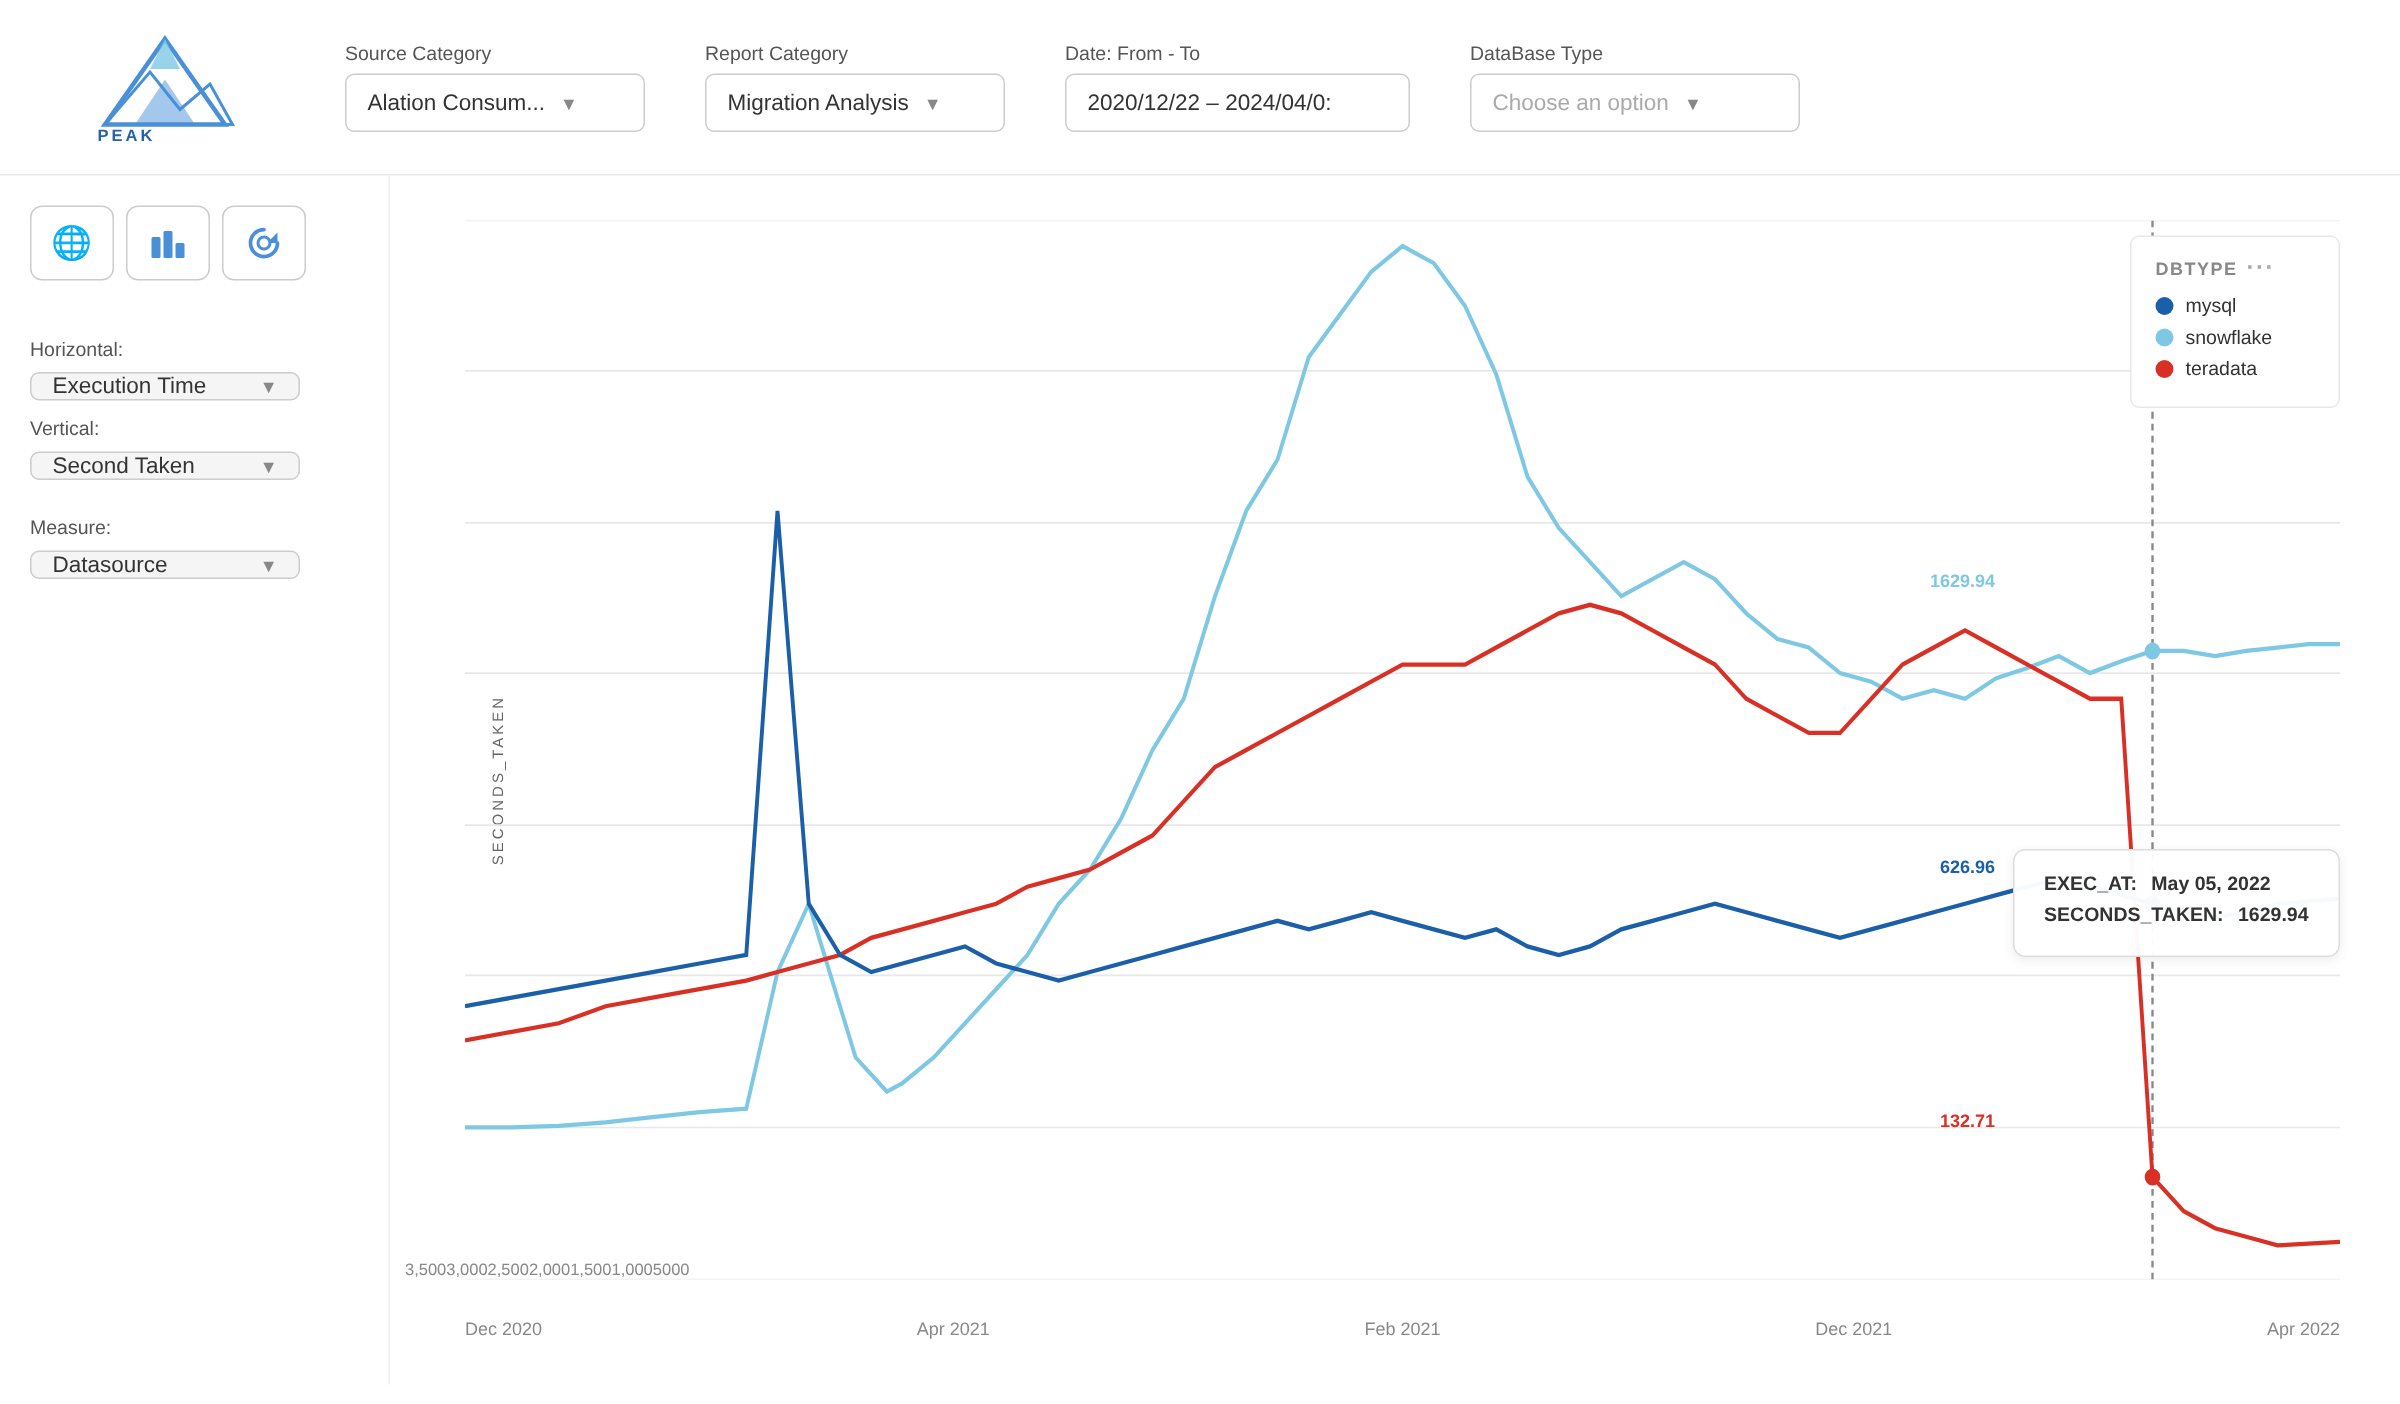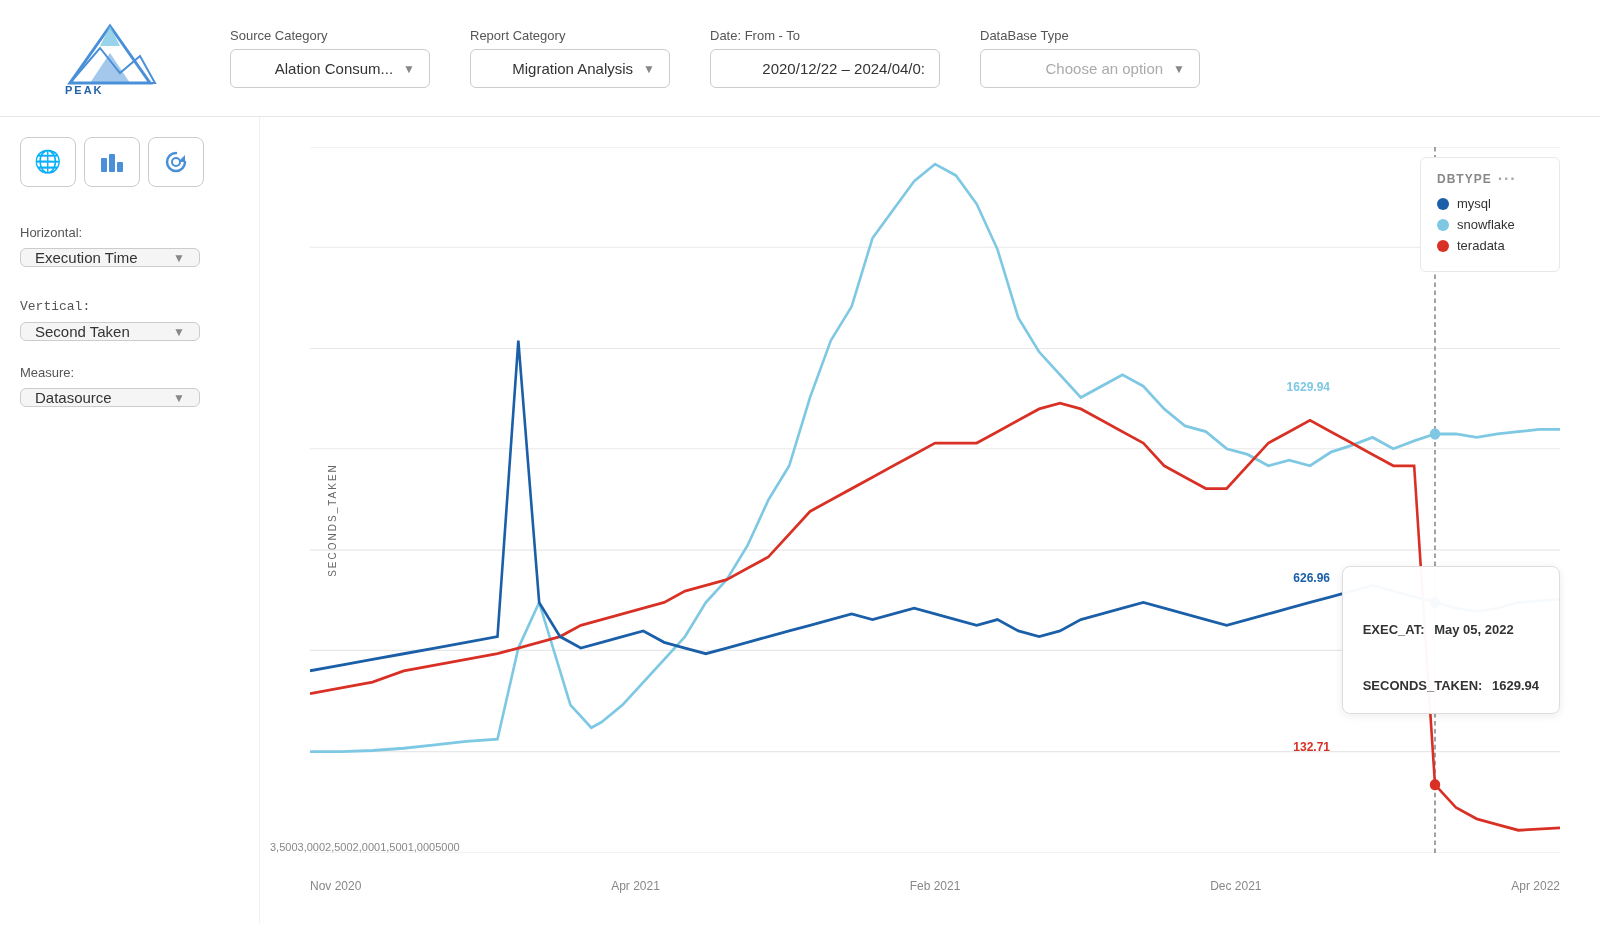--- a/index.html
+++ b/index.html
@@ -36,21 +36,21 @@
 
     .filter-select {
       display: flex;
       align-items: center;
       border: 1.5px solid #ccc;
       border-radius: 6px;
       padding: 10px 14px;
       background: #fff;
       cursor: pointer;
       min-width: 200px;
-      justify-content: flex-end;
+      justify-content: flex-start;
       font-size: 15px;
       color: #333;
     }
 
     .filter-select.placeholder { color: #aaa; }
 
     .filter-select .chevron {
       margin-left: 10px;
       font-size: 12px;
       color: #888;
@@ -185,21 +185,21 @@
       background: rgba(255,255,255,0.97);
       border: 1px solid #ddd;
       border-radius: 8px;
       padding: 14px 20px;
       font-size: 13px;
       color: #333;
       box-shadow: 0 2px 8px rgba(0,0,0,0.08);
       min-width: 200px;
     }
 
-    .tooltip-line { margin-bottom: 6px; margin-top: 41px; }
+    .tooltip-line { margin-bottom: 6px; }
     .tooltip-line span { font-weight: 700; }
 
     .x-labels {
       display: flex;
       position: absolute;
       bottom: 10px;
       left: 40px;
       right: 10px;
       justify-content: space-between;
       font-size: 12px;
@@ -291,21 +291,21 @@
         </svg>
       </button>
     </div>
 
     <div class="sidebar-section-label">Horizontal:</div>
     <div class="sidebar-select">
       <span>Execution Time</span>
       <span style="font-size:12px;color:#888;">▼</span>
     </div>
 
-    <div class="sidebar-section-label" style="margin-top:28px;font-family:Liberation Mono, monospace;">Vertical:</div>
+    <div class="sidebar-section-label" style="margin-top:7px;">Vertical:</div>
     <div class="sidebar-select">
       <span>Second Taken</span>
       <span style="font-size:12px;color:#888;">▼</span>
     </div>
 
     <div class="sidebar-section-label" style="margin-top:20px;">Measure:</div>
     <div class="sidebar-select">
       <span>Datasource</span>
       <span style="font-size:12px;color:#888;">▼</span>
     </div>
@@ -388,21 +388,21 @@
           <circle cx="1080" cy="560" r="5" fill="#d93025"></circle>
         </svg>
 
         
         <div style="position:absolute;right:230px;top:33%;font-size:12px;color:#7ec8e3;font-weight:600;">1629.94</div>
         <div style="position:absolute;right:230px;top:60%;font-size:12px;color:#1a5fa8;font-weight:600;">626.96</div>
         <div style="position:absolute;right:230px;top:84%;font-size:12px;color:#d93025;font-weight:600;">132.71</div>
       </div>
 
       <div class="x-labels">
-        <span>Nov 2020</span>
+        <span>Dec 2020</span>
         <span>Apr 2021</span>
         <span>Feb 2021</span>
         <span>Dec 2021</span>
         <span>Apr 2022</span>
       </div>
 
       <div class="legend" style="right:10px;top:20px;min-width:140px;">
         <div class="legend-title">
           <span>DBTYPE</span>
           <span class="legend-dots">···</span>

